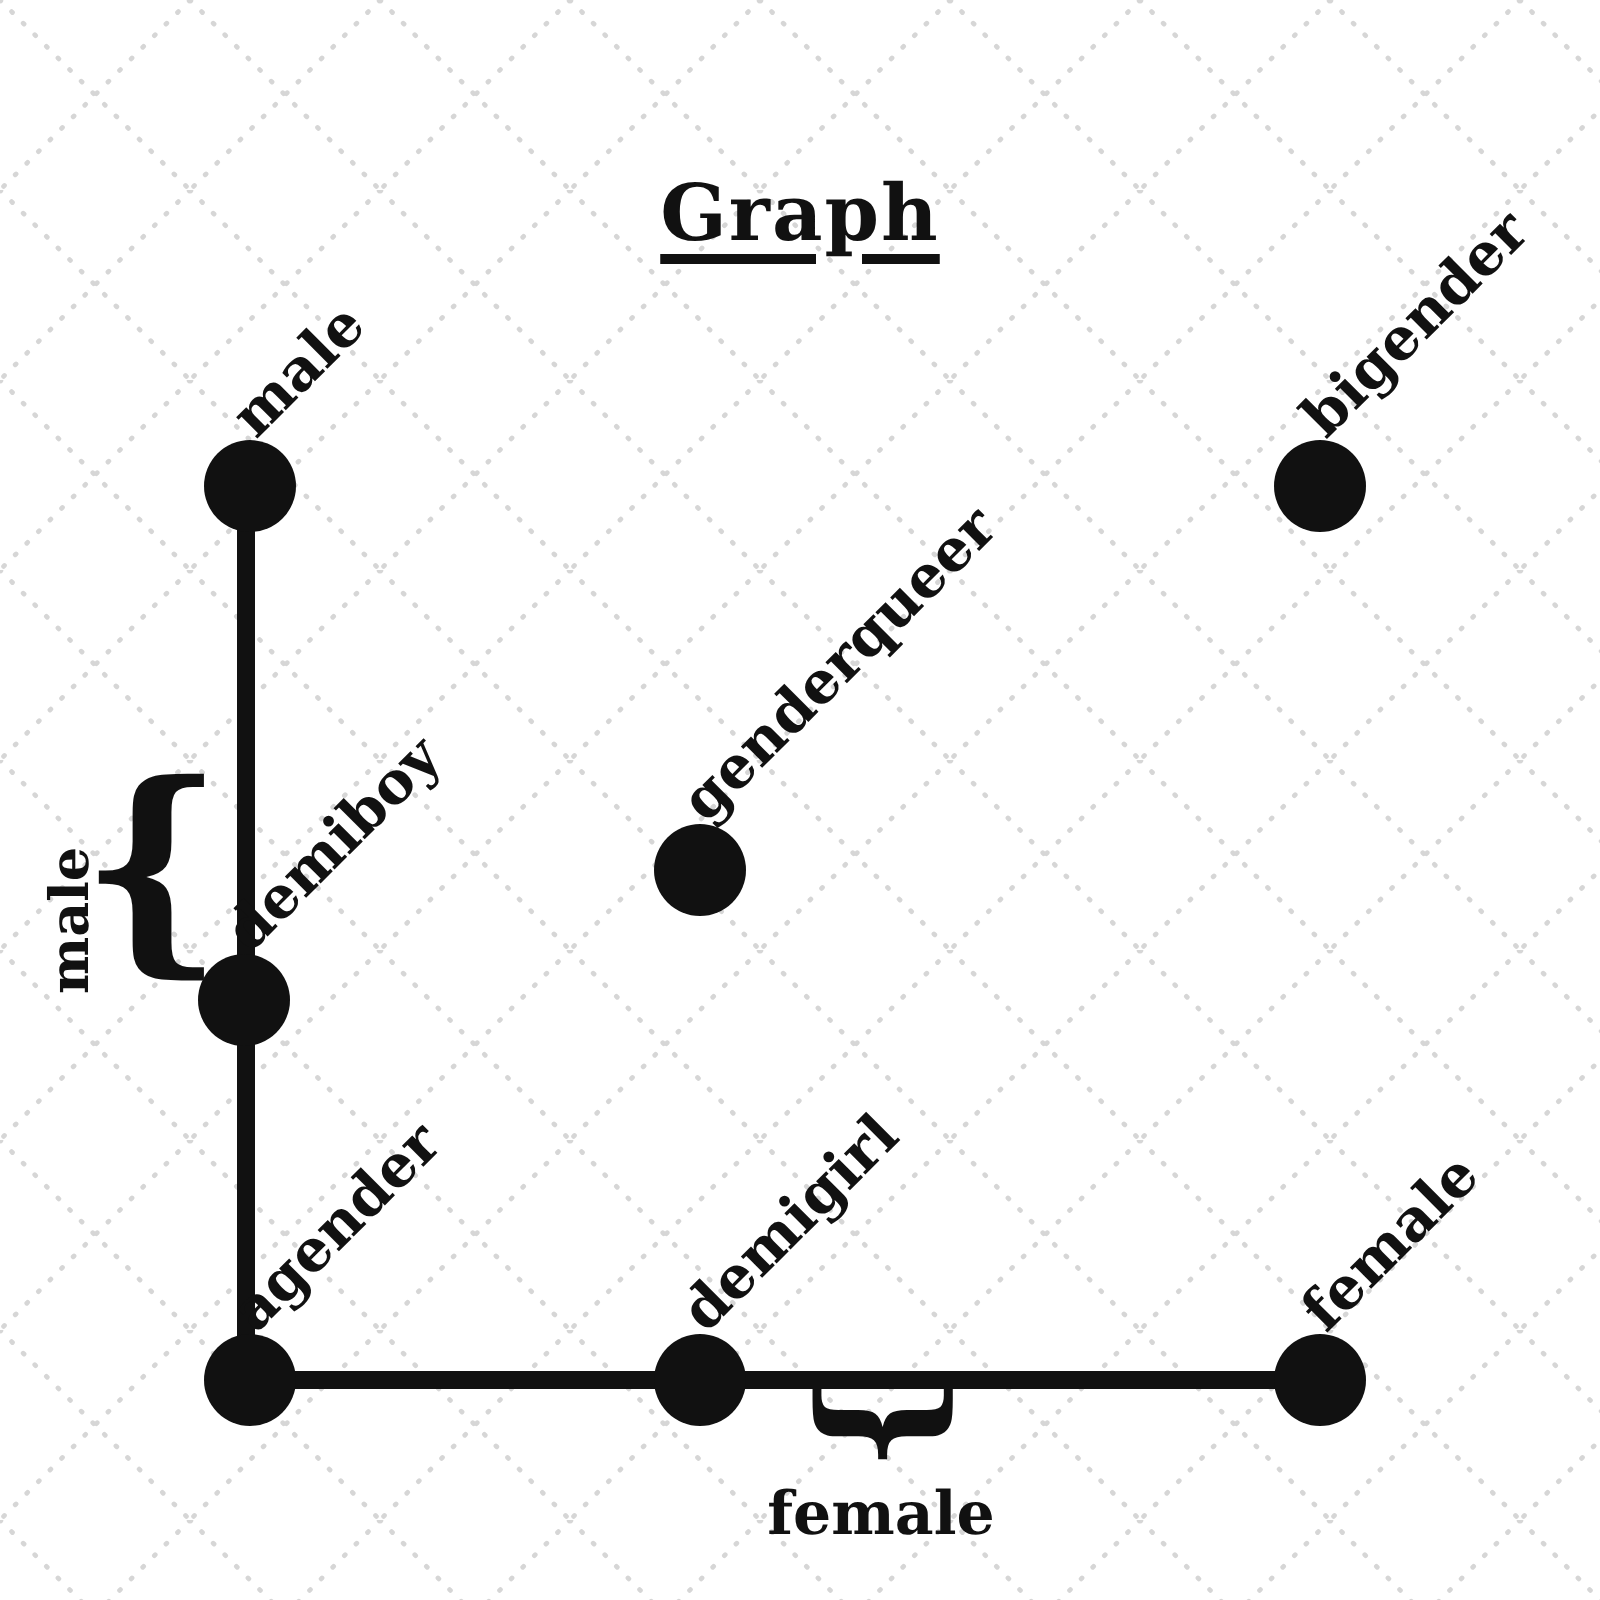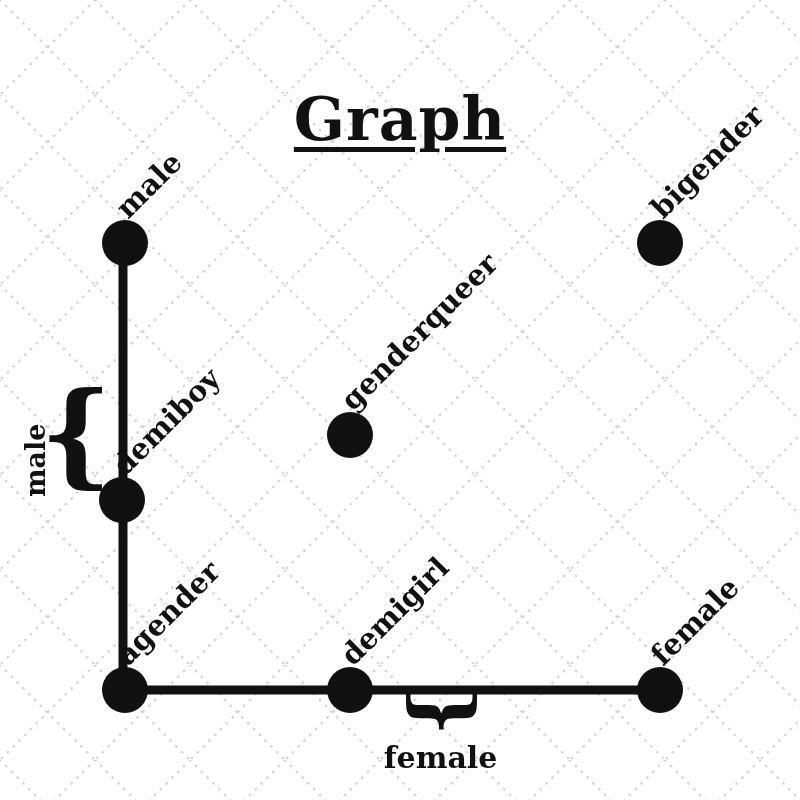--- a/index.html
+++ b/index.html
@@ -18,21 +18,21 @@
     left: 0;
     top: 0;
   }
   .title {
     position: absolute;
     top: 84px;
     left: 0;
     width: 100%;
     margin: 0;
     text-align: center;
-    font-size: 60px;
+    font-size: 39px;
     font-weight: bold;
     letter-spacing: 1px;
   }
   .title .title-text {
     text-decoration: underline;
     text-decoration-thickness: 5px;
     text-underline-offset: 7px;
   }
   .node {
     position: absolute;

